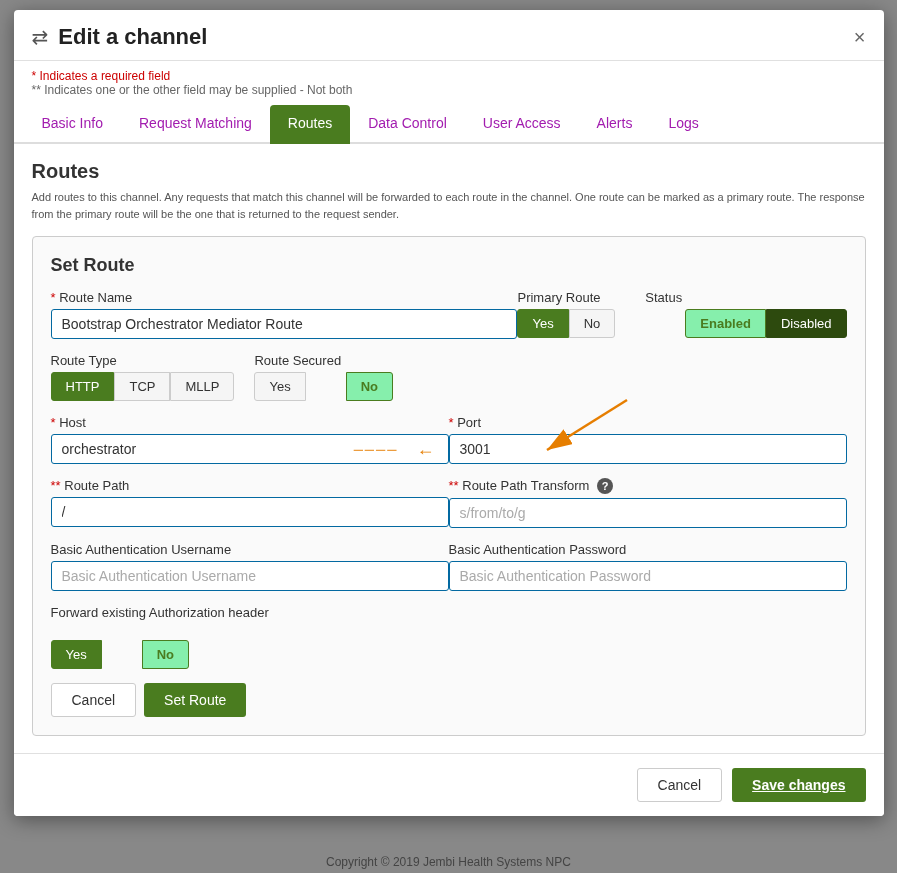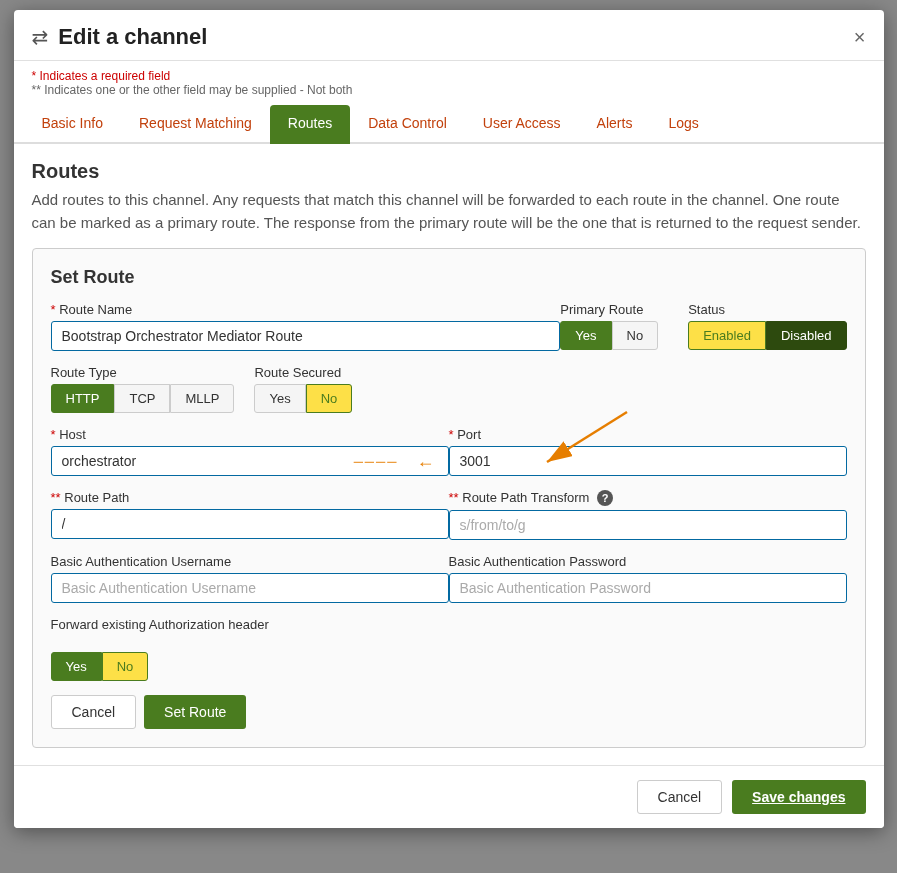--- a/index.html
+++ b/index.html
@@ -67,21 +67,21 @@
     .hint-either { color: #666; }
     .tab-bar {
       display: flex;
       border-bottom: 2px solid #ddd;
       padding: 0 10px;
       gap: 0;
     }
     .tab {
       padding: 10px 18px;
       cursor: pointer;
-      color: #c2410c;
+      color: #a21caf;
       border: none;
       background: none;
       font-size: 14px;
       border-bottom: 3px solid transparent;
       margin-bottom: -2px;
     }
     .tab.active {
       background: #4a7c1f;
       color: #fff;
       border-radius: 4px 4px 0 0;
@@ -92,21 +92,21 @@
       max-height: 700px;
       overflow-y: auto;
     }
     .section-title {
       font-size: 20px;
       font-weight: bold;
       color: #333;
       margin-bottom: 6px;
     }
     .section-desc {
-      font-size: 15px;
+      font-size: 11px;
       color: #555;
       margin-bottom: 14px;
       line-height: 1.5;
     }
     .set-route-box {
       border: 1px solid #ccc;
       border-radius: 4px;
       padding: 18px;
       background: #fafafa;
     }
@@ -155,24 +155,25 @@
       color: #333;
     }
     .btn-toggle:first-child { border-radius: 3px 0 0 3px; }
     .btn-toggle:last-child { border-radius: 0 3px 3px 0; }
     .btn-toggle.active-green {
       background: #4a7c1f;
       color: #fff;
       border-color: #4a7c1f;
     }
     .btn-toggle.active-outline {
-      background: #fde047;
+      background: #86efac;
       color: #4a7c1f;
       border-color: #4a7c1f;
-      font-weight: normal;
+      font-weight: bold;
+      margin-left: 40px;
     }
     .btn-toggle.active-dark {
       background: #2d4a0e;
       color: #fff;
       border-color: #2d4a0e;
     }
     .route-type-row {
       display: flex;
       gap: 20px;
       margin-bottom: 14px;
@@ -422,13 +423,14 @@
       </div>
     </div>
 
     <div class="modal-footer">
       <button class="btn-cancel">Cancel</button>
       <button class="btn-save">Save changes</button>
     </div>
 
   </div>
 
+  <div style="position:absolute; bottom:4px; left:0; right:0; text-align:center; font-size:12px; color:#444;">Copyright © 2019 Jembi Health Systems NPC</div>
 </div>
 
 </body></html>

